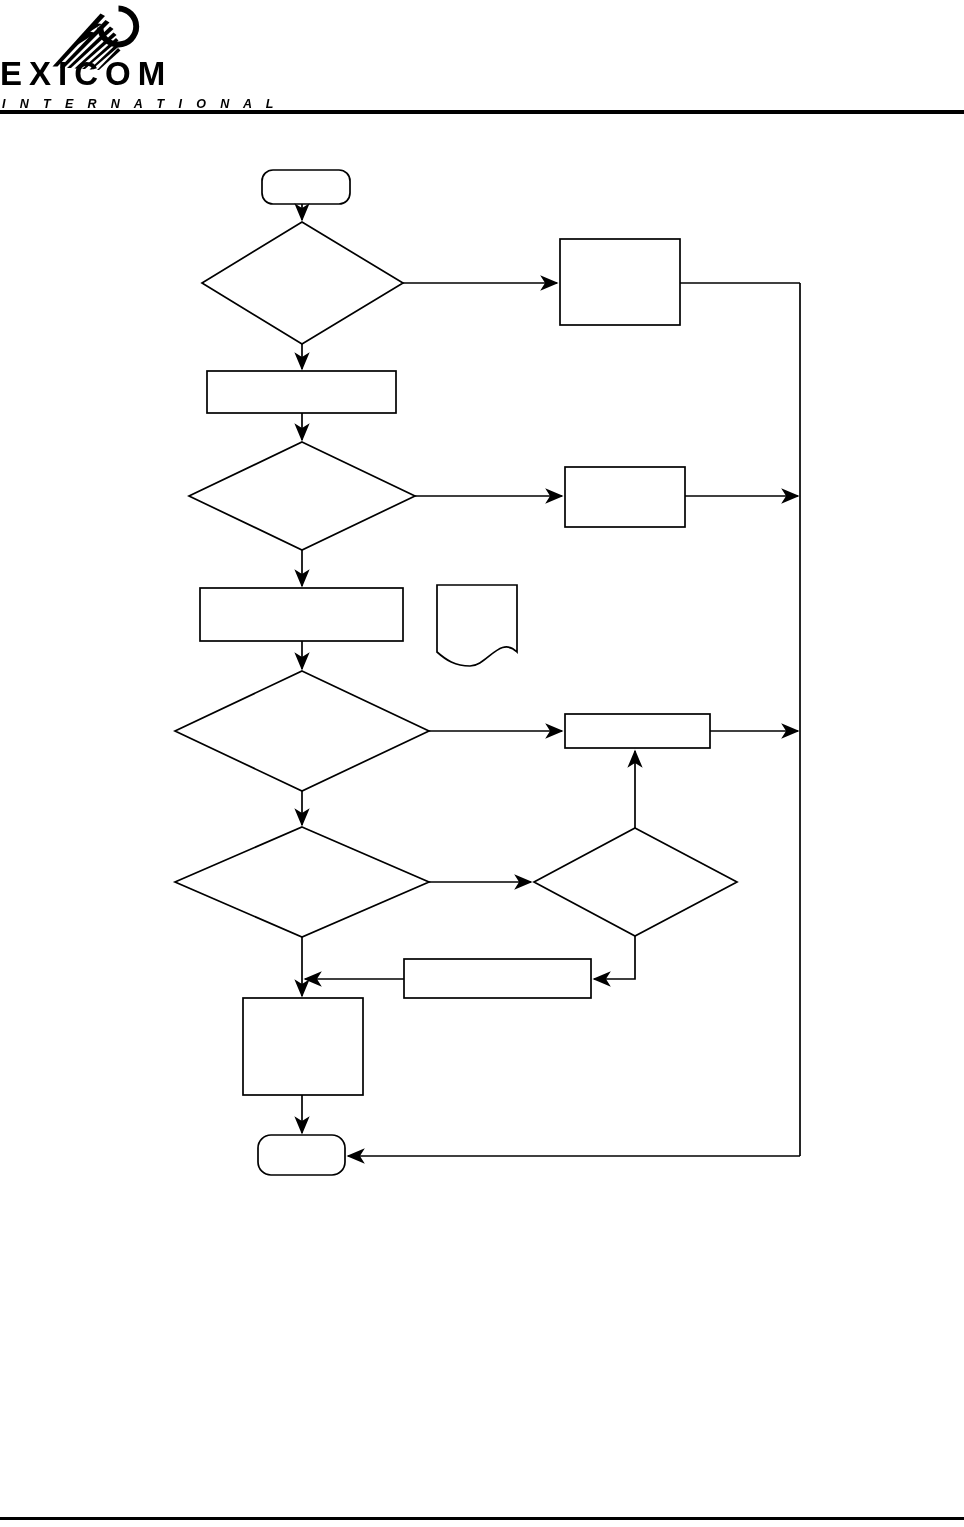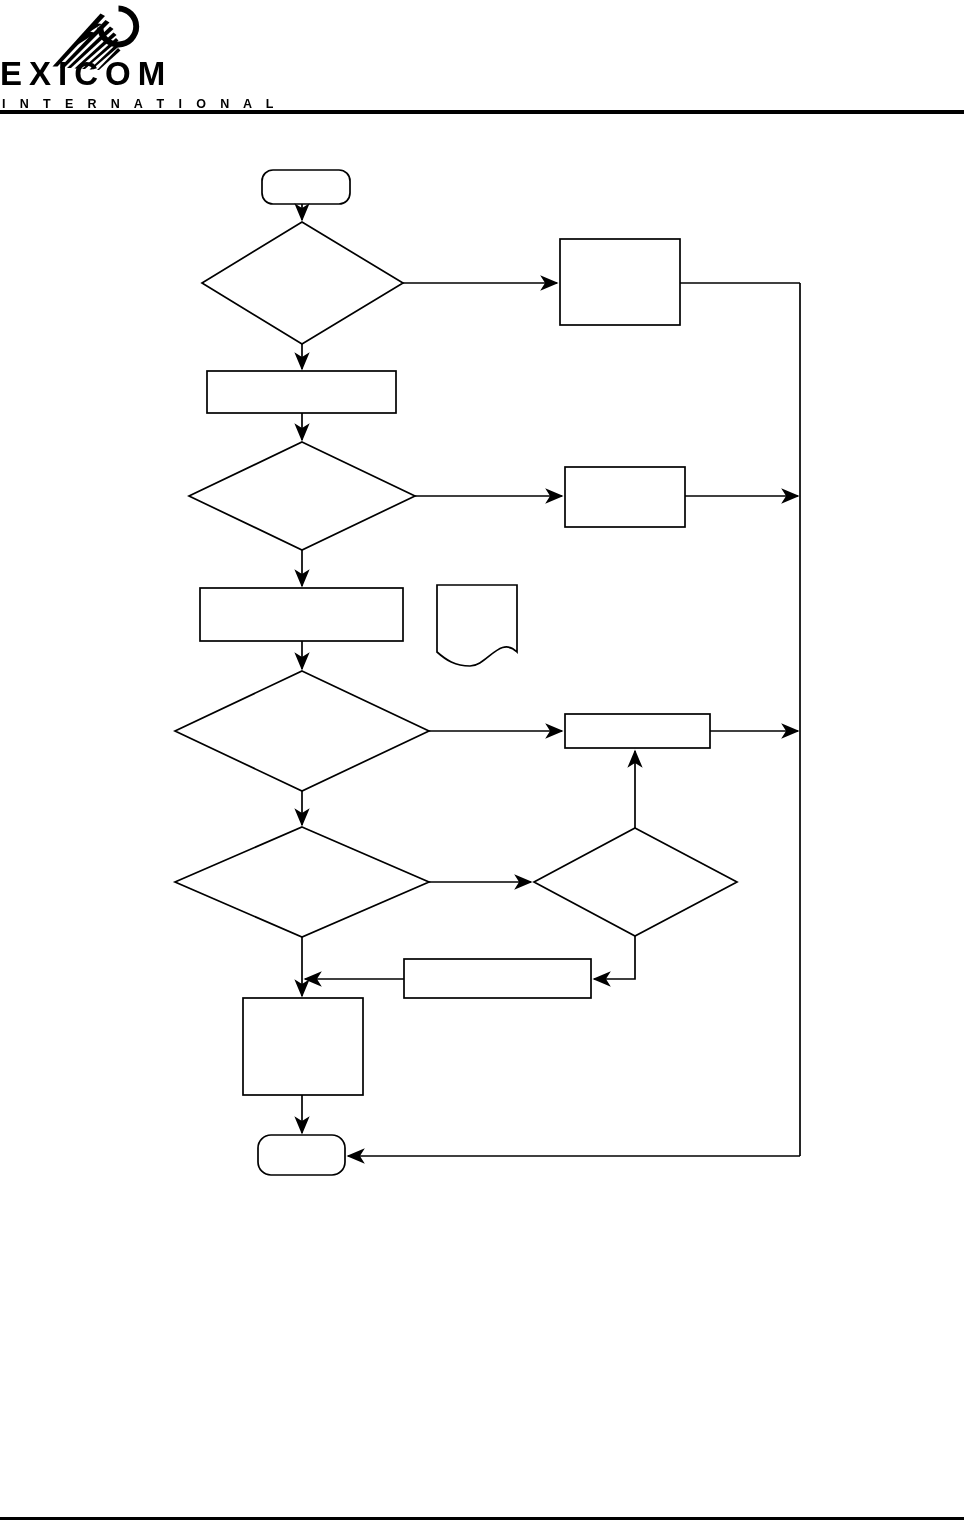--- a/index.html
+++ b/index.html
@@ -14,21 +14,21 @@
   .header{position:absolute;left:0;top:0;width:964px;height:120px;}
   .logo{position:absolute;left:0;top:4px;width:240px;height:106px;}
   .logo-mark{position:absolute;left:44px;top:0;width:128px;height:68px;}
   .logo-word{
     position:absolute;left:0;top:52px;width:240px;height:36px;
     font-size:33px;font-weight:700;letter-spacing:7px;line-height:36px;
     font-family:"Liberation Sans", sans-serif;white-space:nowrap;
   }
   .logo-sub{
     position:absolute;left:2px;top:92px;width:240px;height:16px;
-    font-size:12.5px;font-weight:700;letter-spacing:5.4px;
+    font-size:12.5px;font-weight:700;font-style:italic;letter-spacing:5.4px;
     line-height:16px;white-space:nowrap;
   }
   .header-rule{position:absolute;left:0;top:110px;width:964px;height:4px;background:#000;}
 
   
   .footer-rule{position:absolute;left:0;top:1517px;width:964px;height:3px;background:#000;}
 
   
   .flow{position:absolute;left:0;top:120px;width:964px;height:1120px;}
   .flow svg{display:block;}

